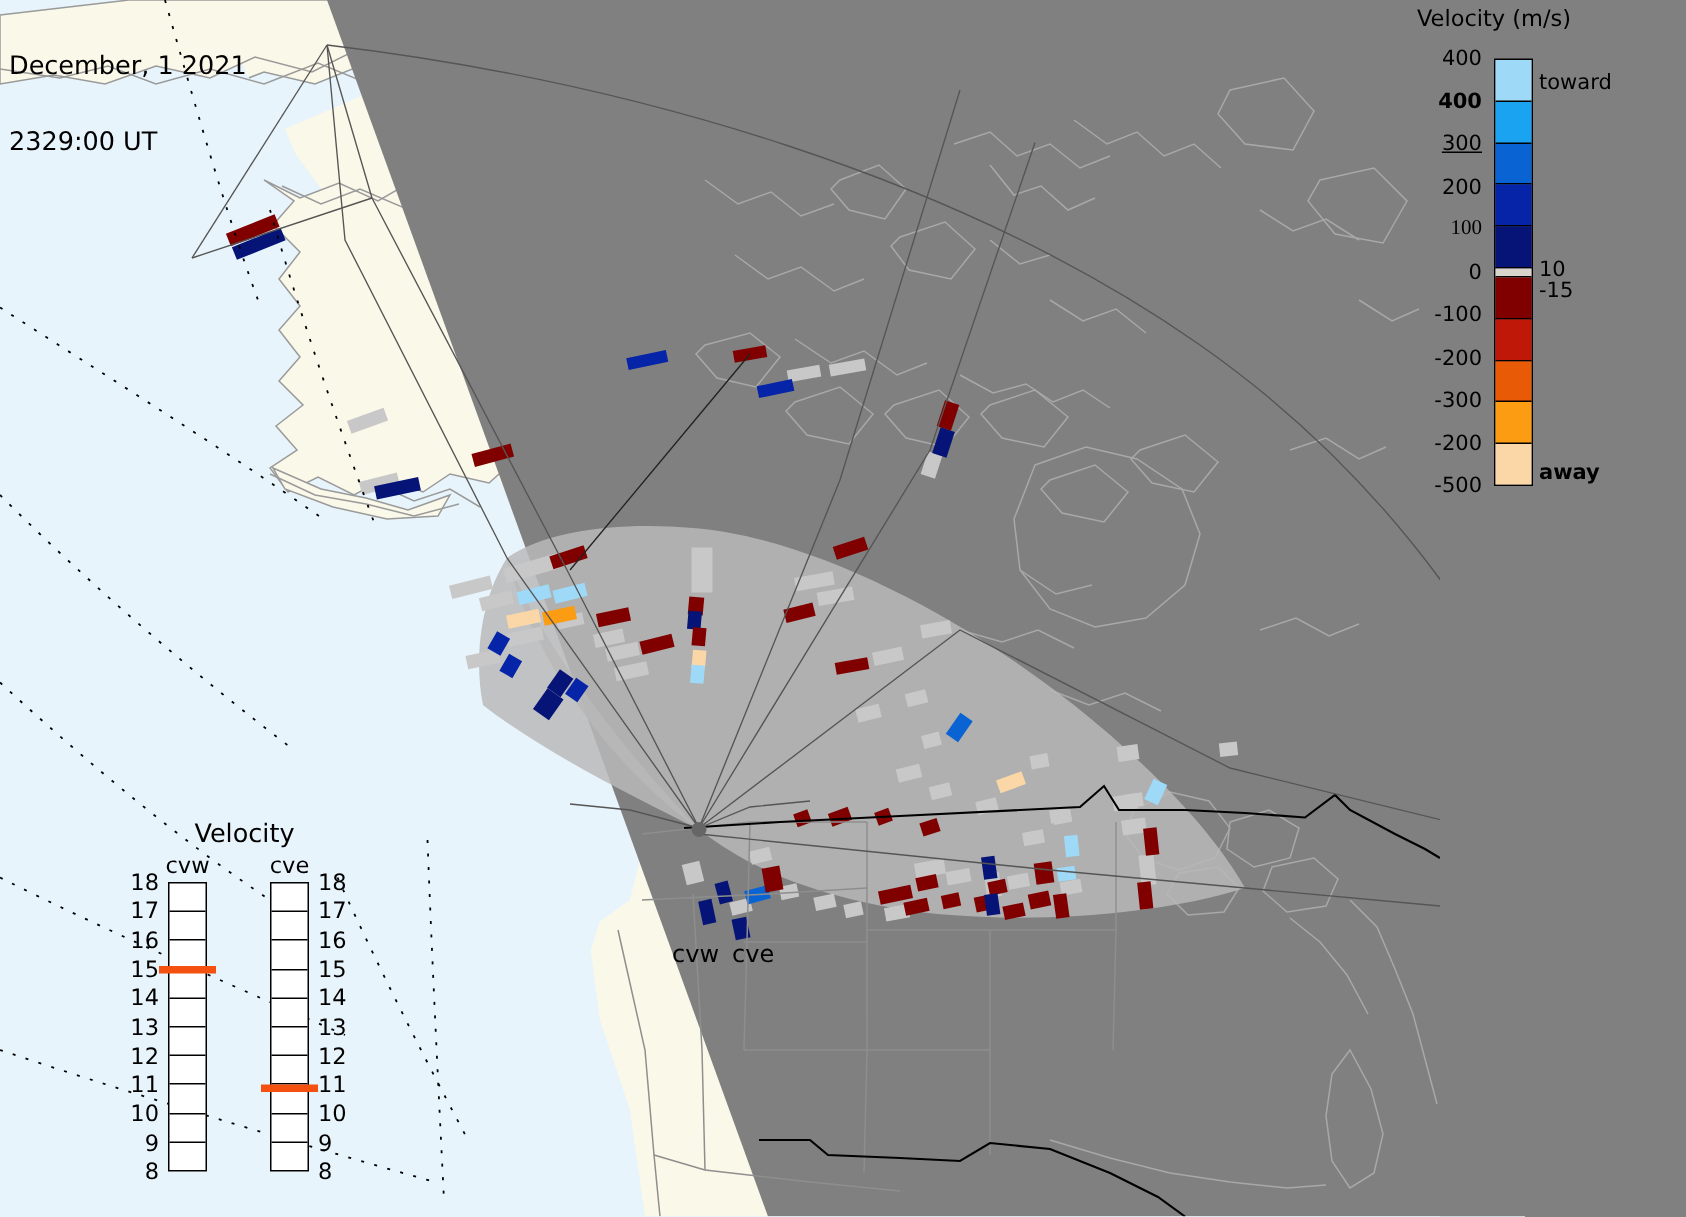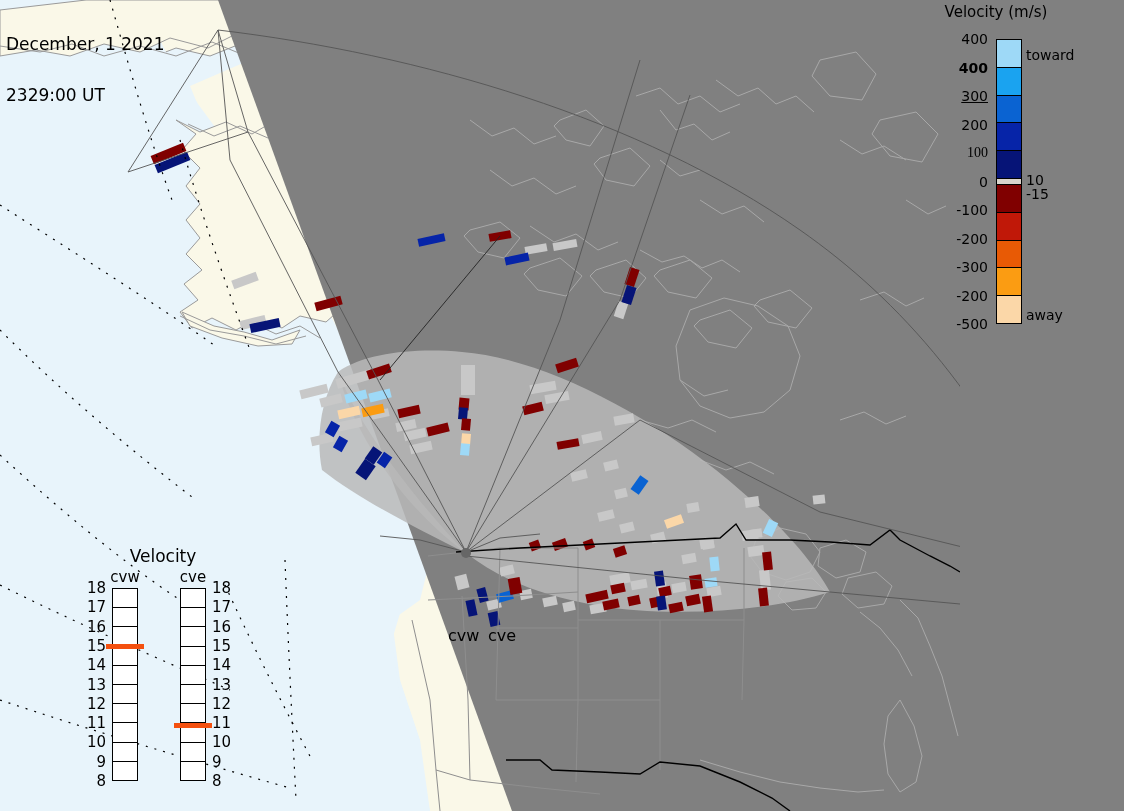--- a/index.html
+++ b/index.html
@@ -458,21 +458,21 @@
         <div class="seg" title="-10 to -100" style="background: rgb(128, 0, 0);"></div>
         <div class="seg" title="-100 to -200" style="background: rgb(192, 24, 8);"></div>
         <div class="seg" title="-200 to -300" style="background: rgb(232, 90, 5);"></div>
         <div class="seg" title="-300 to -400" style="background: rgb(251, 156, 18);"></div>
         <div class="seg" title="-400 to -500" style="background: rgb(251, 215, 168);"></div>
       </div>
     <div id="vel-side">
         <div class="sl" style="top: 25px;">toward</div>
         <div class="sl" style="top: 150.075px;">10</div>
         <div class="sl" style="top: 164.325px;">-15</div>
-        <div class="sl" style="top: 285px;">away</div>
+        <div class="sl" style="top: 285px; font-weight: bold;">away</div>
       </div>
   </div>
 
   <div id="freqpanel">
     <div id="freq-title">Velocity</div>
 
     <div class="freq-name" style="left:24px;">cvw</div>
     <div class="freq-name" style="left:92px;">cve</div>
 
     <div class="freq-ticks left" style="left:0px;">

